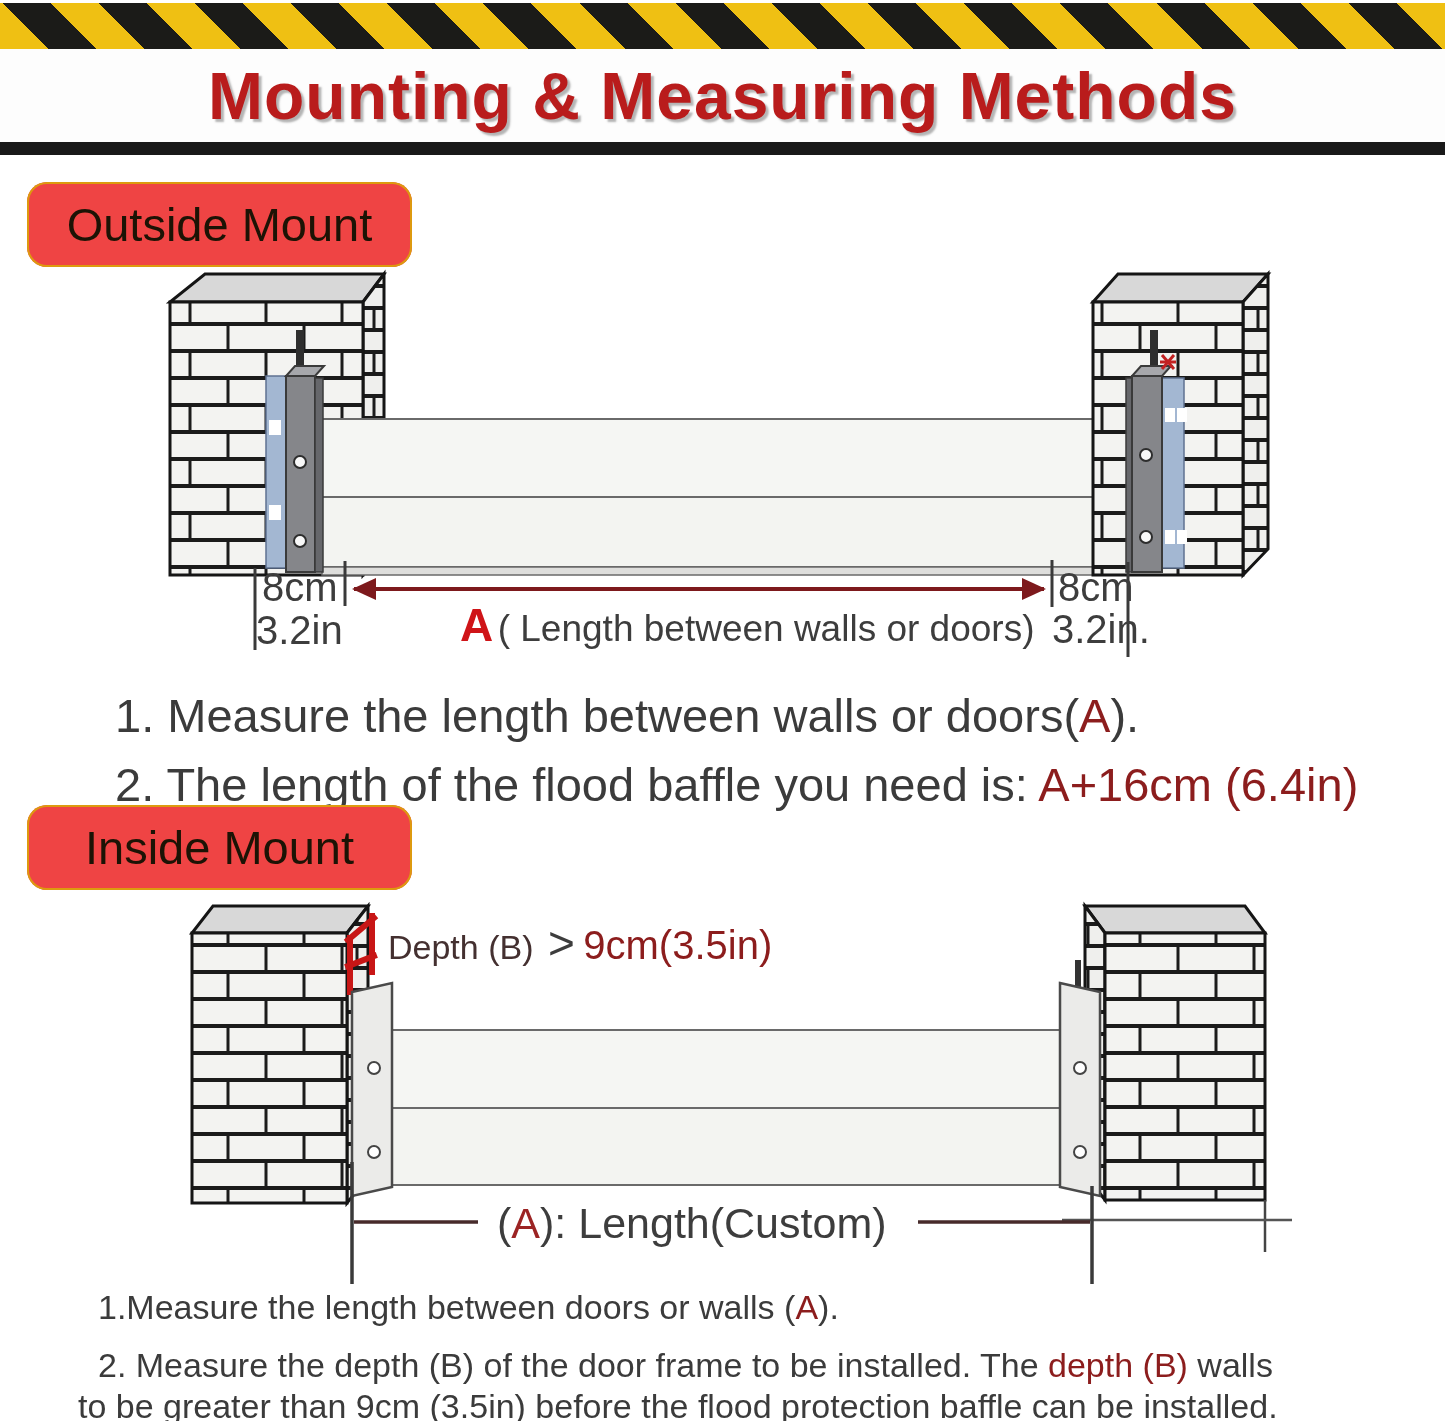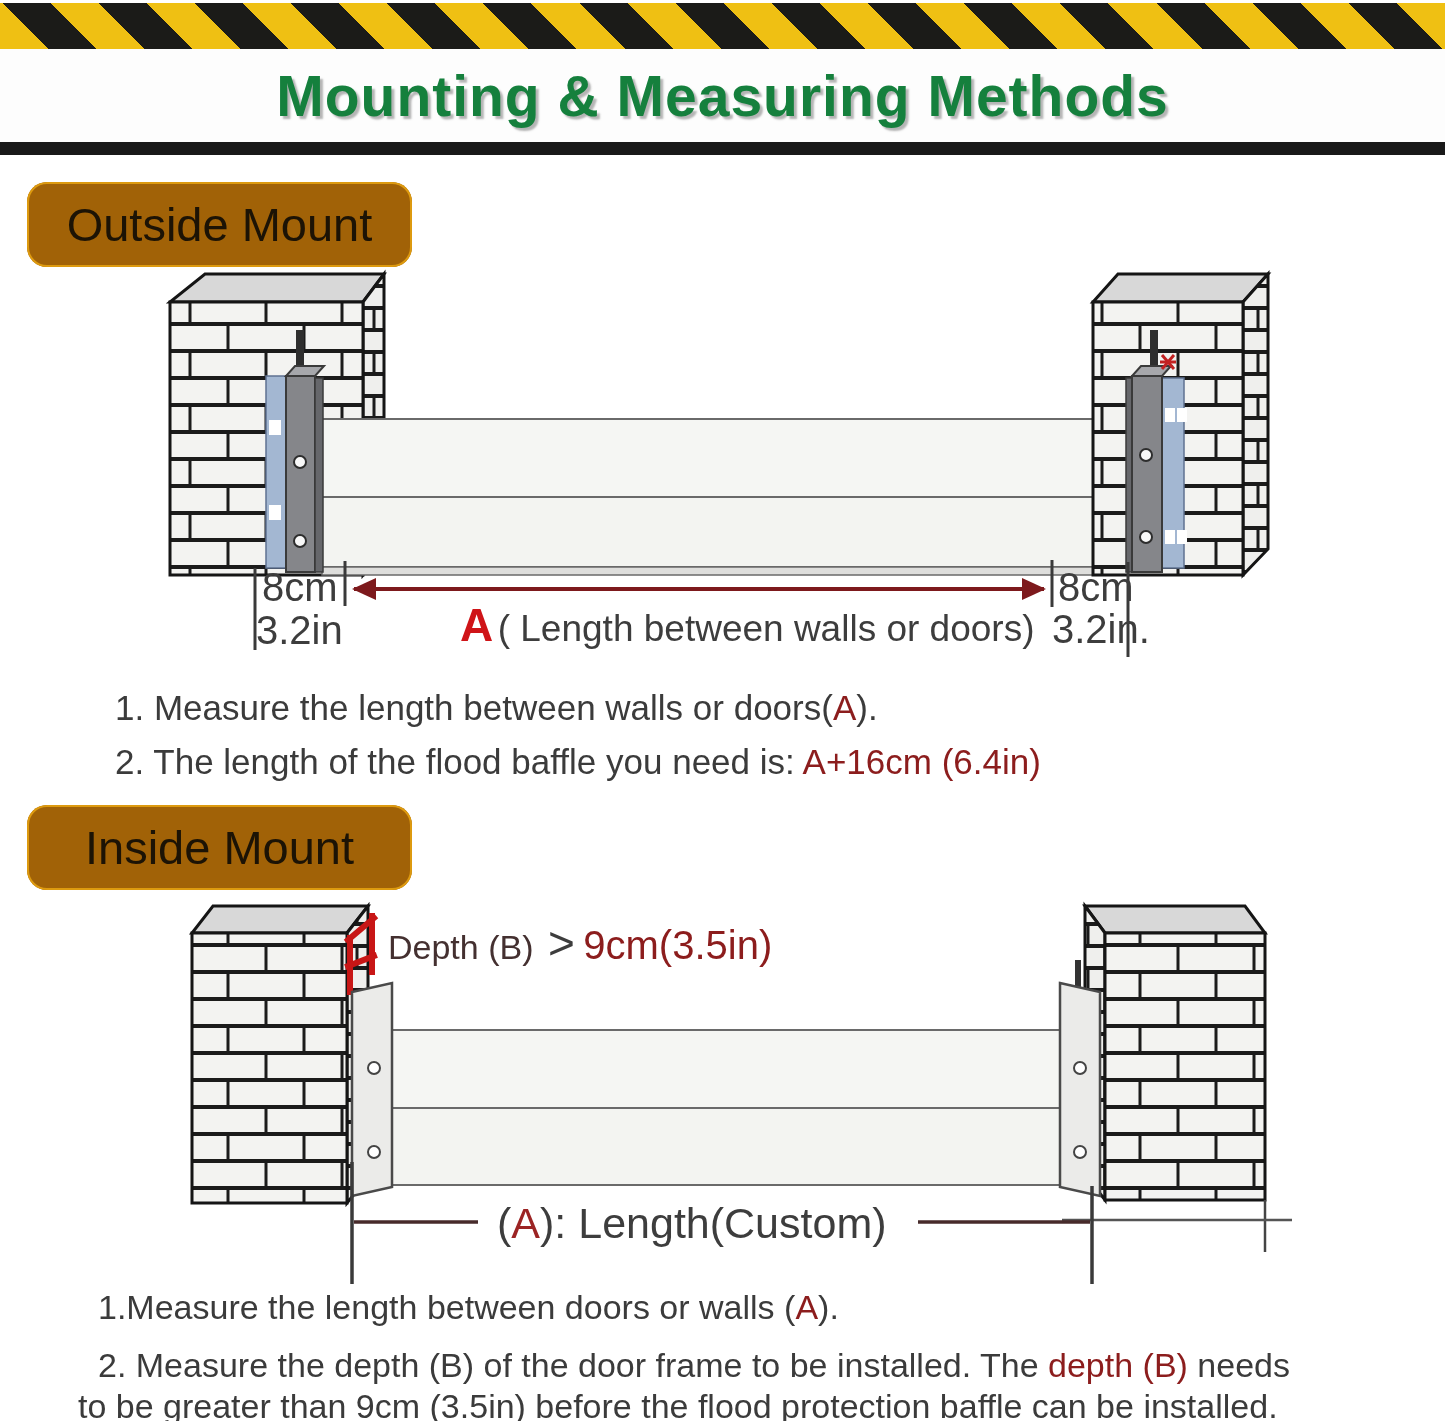--- a/index.html
+++ b/index.html
@@ -4,34 +4,34 @@
 <style>
   html,body{margin:0;padding:0;background:#fff;}
   .page{position:relative;width:1445px;height:1421px;background:#ffffff;overflow:hidden;
         font-family:"Liberation Sans",sans-serif;}
 
   
   .stripe-band{position:absolute;left:0;top:3px;width:100%;height:46px;
     background:repeating-linear-gradient(45deg,#efc013 0 34px,#1b1b18 34px 68px);}
   .title-band{position:absolute;left:0;top:49px;width:100%;height:93px;background:#fdfdfd;
     display:flex;align-items:center;justify-content:center;}
-  .page-title{font-size:57px;font-weight:bold;color:#15803d;letter-spacing:1px;
+  .page-title{font-size:66px;font-weight:bold;color:#b91c1c;letter-spacing:1px;
     text-shadow:3px 3px 2px rgba(120,120,120,.55);}
   .title-divider{position:absolute;left:0;top:142px;width:100%;height:13px;background:#191919;}
 
   
-  .badge{position:absolute;left:27px;width:385px;height:85px;background:#a16207;
+  .badge{position:absolute;left:27px;width:385px;height:85px;background:#ef4444;
     border-radius:20px;display:flex;align-items:center;justify-content:center;
     box-shadow:inset 0 0 0 2px #dd9a0f;}
   .badge span{font-size:47px;color:#1c1305;}
   .badge.outside{top:182px;}
   .badge.inside{top:805px;}
 
   
-  .steps1{position:absolute;left:115px;top:688px;font-size:35px;color:#3b3b3b;}
+  .steps1{position:absolute;left:115px;top:688px;font-size:47px;color:#3b3b3b;}
   .steps1 .line{margin-bottom:14px;}
   .steps2{position:absolute;left:78px;top:1288px;font-size:34px;color:#3b3b3b;}
   .steps2 .line-a{margin-left:20px;}
   .steps2 .line-gap{height:18px;}
   .steps2 .wrap{line-height:41px;}
   .red{color:#8c1d1d;}
 
   
   svg text{font-family:"Liberation Sans",sans-serif;}
   .dim-num{font-size:40px;fill:#3d3d3d;}
@@ -215,18 +215,18 @@
       </text>
     </g>
   </svg>
 
   <div class="steps2">
     <div class="line-a">
       <span>1.Measure the length between doors or walls (</span><span class="red">A</span><span>).</span>
     </div>
     <div class="line-gap"></div>
     <div class="wrap">
-      <span style="margin-left:20px">2. Measure the depth (B) of the door frame to be installed. The </span><span class="red">depth (B)</span><span> needs</span><br>
+      <span style="margin-left:20px">2. Measure the depth (B) of the door frame to be installed. The </span><span class="red">depth (B)</span><span> walls</span><br>
       <span>to be greater than 9cm (3.5in) before the flood protection baffle can be installed.</span>
     </div>
   </div>
 
 </div>
 
 </body></html>

